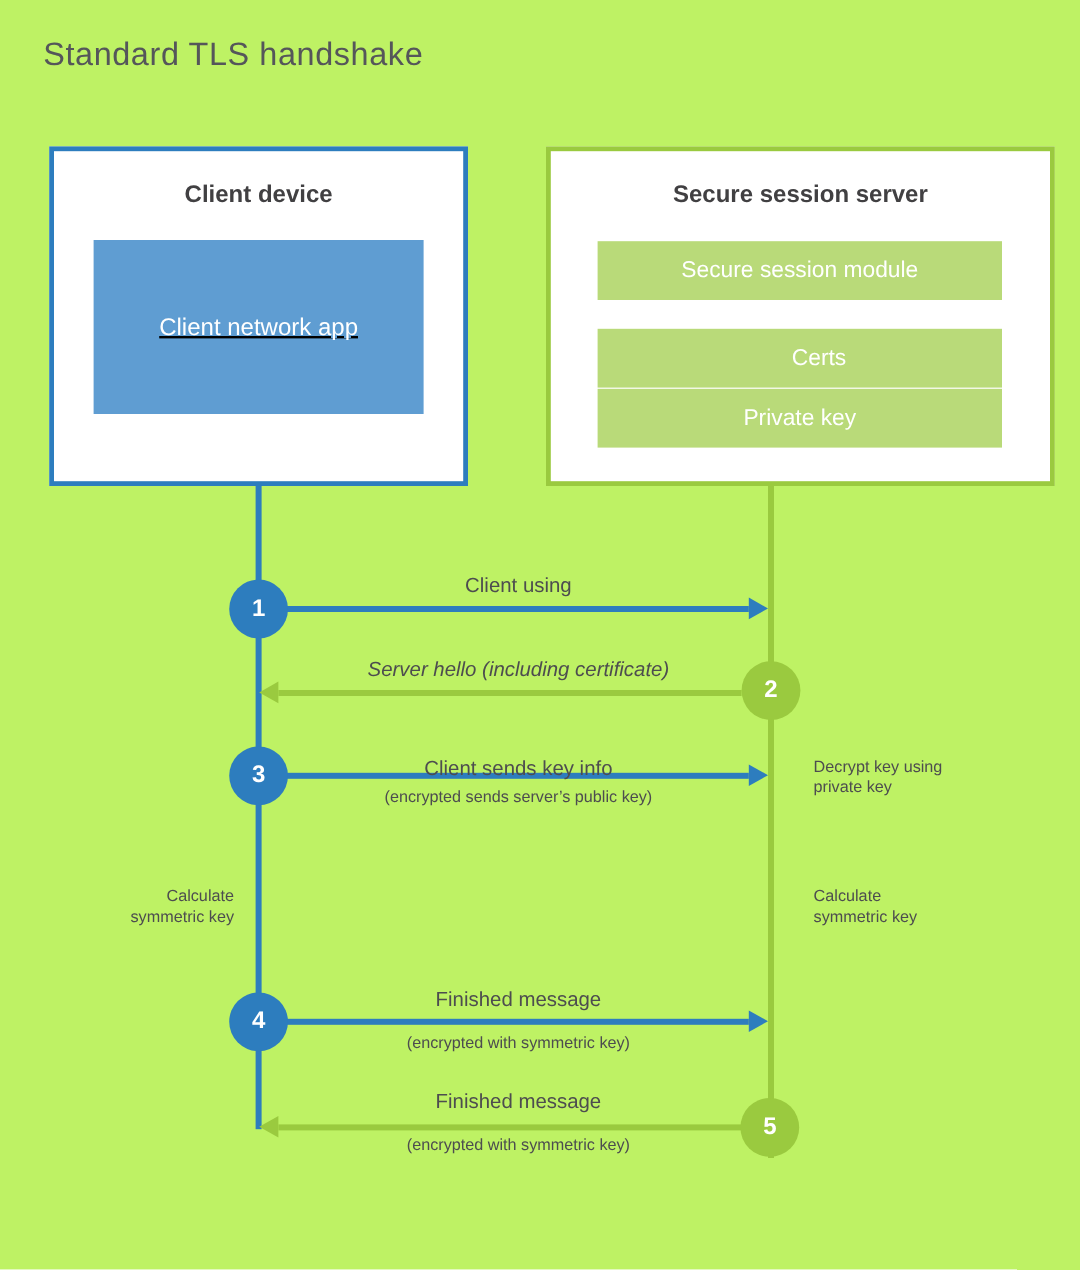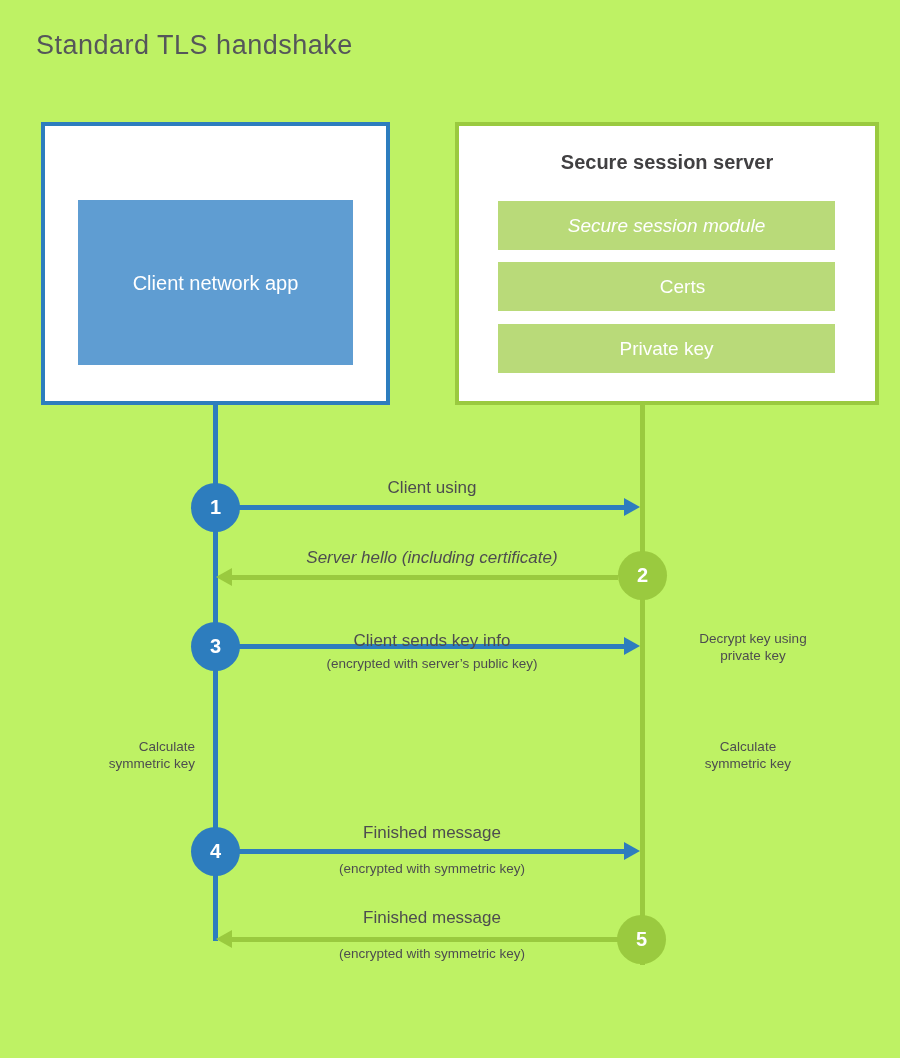--- a/index.html
+++ b/index.html
@@ -56,46 +56,47 @@
     text-align: center;
     font-size: 20px;
     font-weight: bold;
     color: var(--text_dark);
   }
   .client-app {
     position: absolute;
     left: 33px;
     top: 74px;
     width: 275px;
-    height: 165px;
+    height: 145px;
     background: var(--blue_fill);
     display: flex;
     align-items: center;
     justify-content: center;
+    text-decoration: underline;
   }
   .client-app-label {
     width: 210px;
     text-align: center;
     color: #ffffff;
     font-size: 20px;
     line-height: 1.3;
   }
   .server-bar {
     position: absolute;
     left: 39px;
     width: 337px;
     height: 49px;
     background: var(--green_fill);
     color: #ffffff;
     font-size: 19px;
     text-align: center;
     line-height: 49px;
   }
-  .server-bar-1 { top: 75px; font-style: italic; }
-  .server-bar-2 { top: 136px; padding-left: 32px; }
+  .server-bar-1 { top: 75px; }
+  .server-bar-2 { top: 148px; padding-left: 32px; }
   .server-bar-3 { top: 198px; }
   
   .lifeline { position: absolute; width: 5px; }
   .client-lifeline { left: 213px; top: 404px; height: 537px; background: var(--blue); }
   .server-lifeline { left: 640px; top: 404px; height: 561px; background: var(--green); }
   
   .step-circle {
     position: absolute;
     width: 49px;
     height: 49px;
@@ -154,34 +155,34 @@
   .s4 { top: 861px; }
   .l5 { top: 908px; }
   .s5 { top: 946px; }
   
   .note {
     position: absolute;
     font-size: 13.5px;
     line-height: 1.28;
     color: var(--text_gray);
     white-space: pre-line;
-    text-align: center;
   }
   .note-decrypt { left: 678px; top: 630px; width: 150px; }
   .note-calc-left { left: 55px; top: 738px; width: 140px; text-align: right; }
   .note-calc-right { left: 678px; top: 738px; width: 140px; }
 </style>
 </head>
 <body>
 
 <div class="canvas">
 
   <h1 class="page-title">Standard TLS handshake</h1>
 
   <div class="actor-box client-box">
+    <div class="box-title">Client device</div>
     <div class="client-app">
       <div class="client-app-label">Client network app</div>
     </div>
   </div>
 
   <div class="actor-box server-box">
     <div class="box-title">Secure session server</div>
     <div class="server-bar server-bar-1">Secure session module</div>
     <div class="server-bar server-bar-2">Certs</div>
     <div class="server-bar server-bar-3">Private key</div>
@@ -202,21 +203,21 @@
     <div class="arrow-head"></div>
   </div>
   <div class="msg-label l2">Server hello (including certificate)</div>
   <div class="step-circle circle-green c2">2</div>
 
   <div class="arrow-blue a3">
     <div class="arrow-body"></div>
     <div class="arrow-head"></div>
   </div>
   <div class="msg-label l3">Client sends key info</div>
-  <div class="msg-sublabel s3">(encrypted with server’s public key)</div>
+  <div class="msg-sublabel s3">(encrypted sends server’s public key)</div>
   <div class="step-circle circle-blue c3">3</div>
 
   <div class="arrow-blue a4">
     <div class="arrow-body"></div>
     <div class="arrow-head"></div>
   </div>
   <div class="msg-label l4">Finished message</div>
   <div class="msg-sublabel s4">(encrypted with symmetric key)</div>
   <div class="step-circle circle-blue c4">4</div>
 

